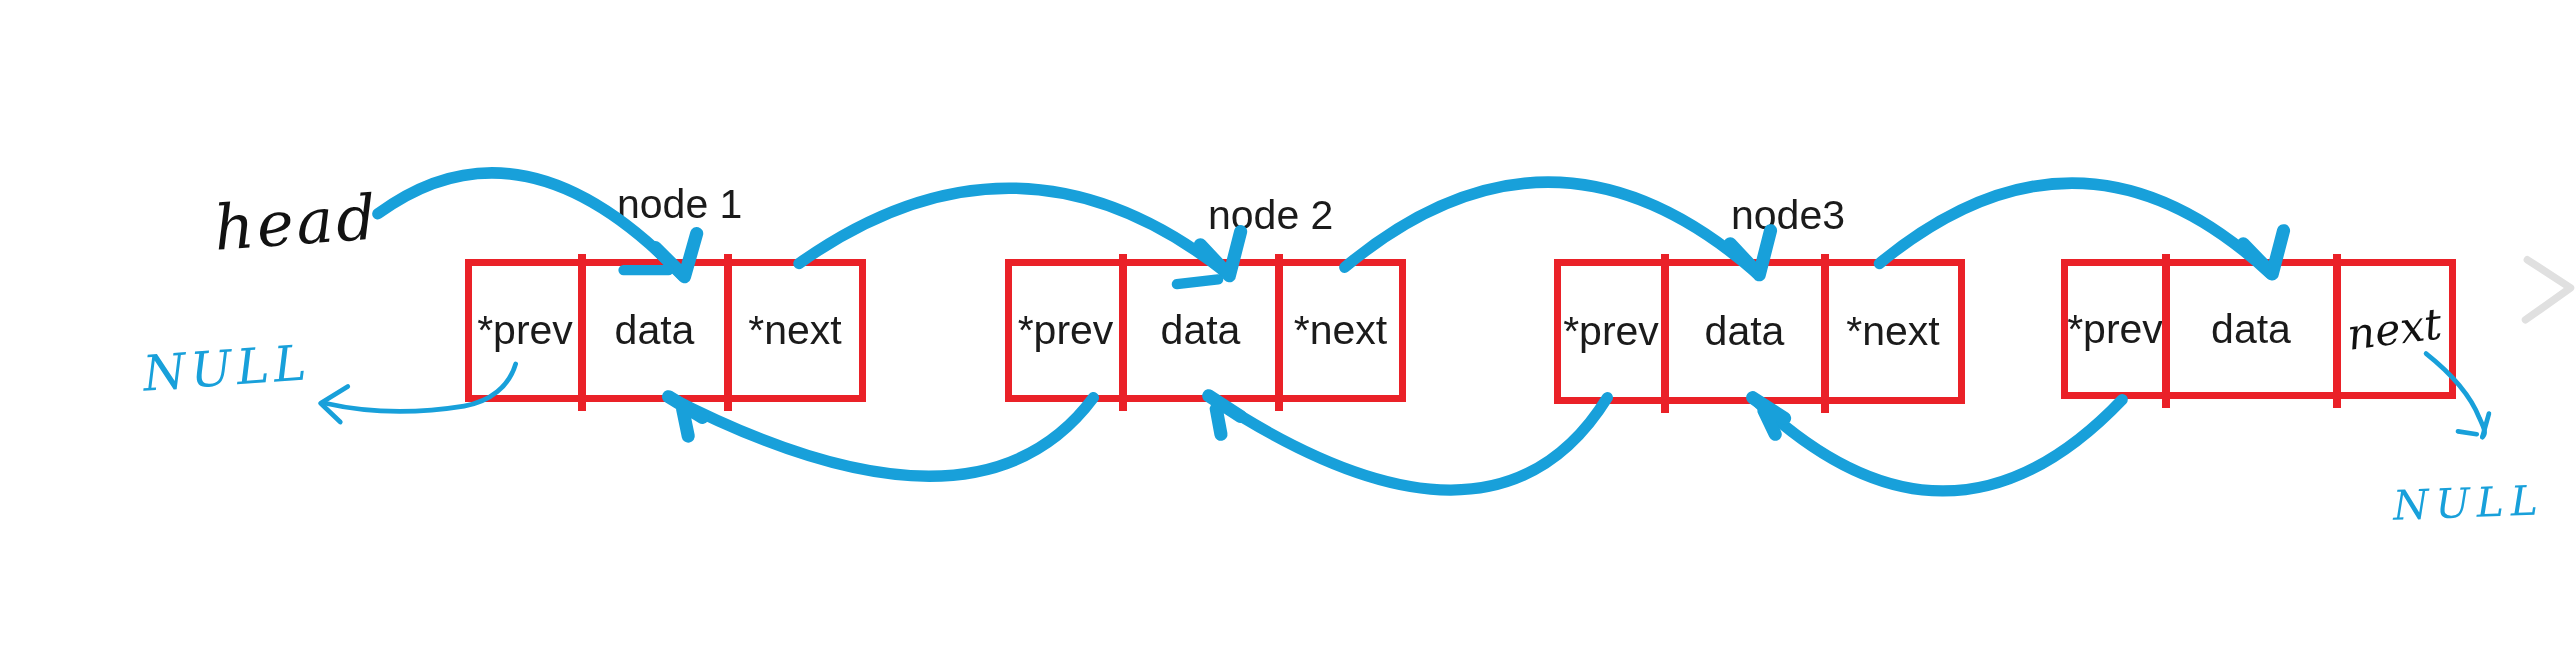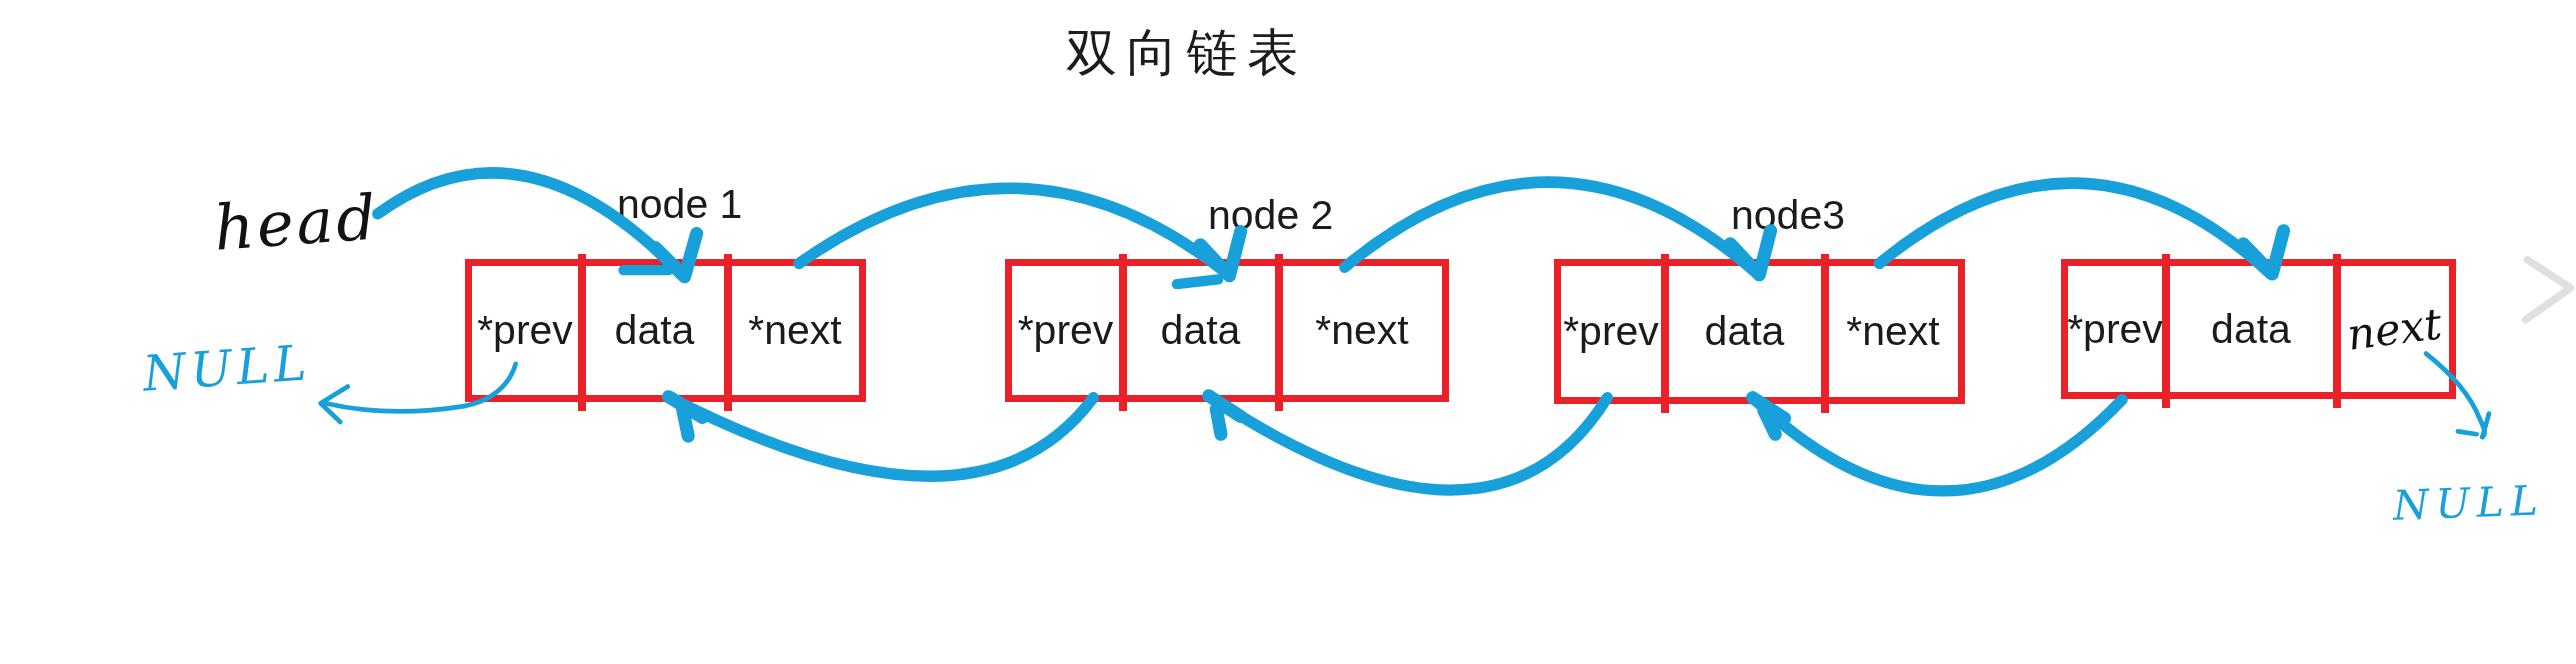--- a/index.html
+++ b/index.html
@@ -58,21 +58,20 @@
   .arcHead{stroke:#18a0da;stroke-width:14;fill:none;stroke-linecap:round;}
   .dash{stroke:#18a0da;stroke-width:11;fill:none;stroke-linecap:round;}
   .thin{stroke:#18a0da;stroke-width:5;fill:none;stroke-linecap:round;}
   .ghost{stroke:#e0e0e0;stroke-width:8;fill:none;stroke-linecap:round;stroke-linejoin:round;}
 </style>
 </head>
 <body>
 
 <div id="canvas">
 
-  <div class="title">双向链表</div>
 
   <div class="hw hw-head">head</div>
   <div class="hw hw-null-left">NULL</div>
   <div class="hw hw-null-right">NULL</div>
 
   <div class="node" style="left:465px;top:259px;width:401px;height:143px">
     <div class="nlabel" style="left:145px;top:-85px">node 1</div>
     <div class="cells">
       <div class="cell" style="width:106px">
           <span>*prev</span>
@@ -81,21 +80,21 @@
           <span>data</span>
         </div>
       <div class="cell" style="flex:1">
           <span>*next</span>
         </div>
     </div>
     <div class="divider" style="left:106px"></div>
     <div class="divider" style="left:252px"></div>
   </div>
 
-  <div class="node" style="left:1005px;top:259px;width:444px;height:143px">
+  <div class="node" style="left:1005px;top:259px;width:401px;height:143px">
     <div class="nlabel" style="left:196px;top:-74px">node 2</div>
     <div class="cells">
       <div class="cell" style="width:107px">
           <span>*prev</span>
         </div>
       <div class="cell" style="width:163px">
           <span>data</span>
         </div>
       <div class="cell" style="flex:1">
           <span>*next</span>

